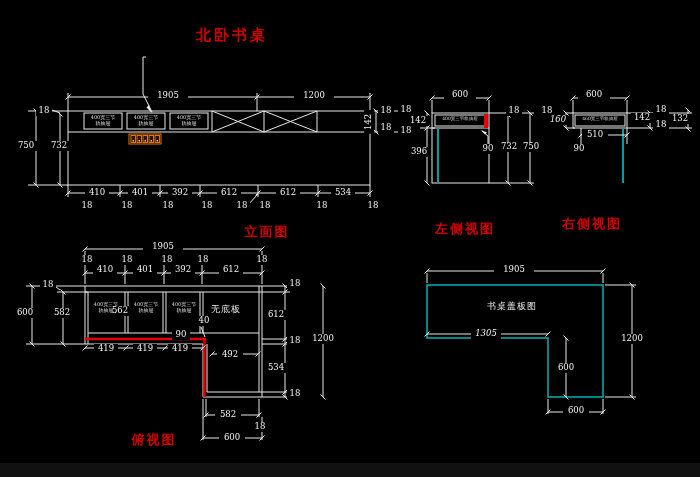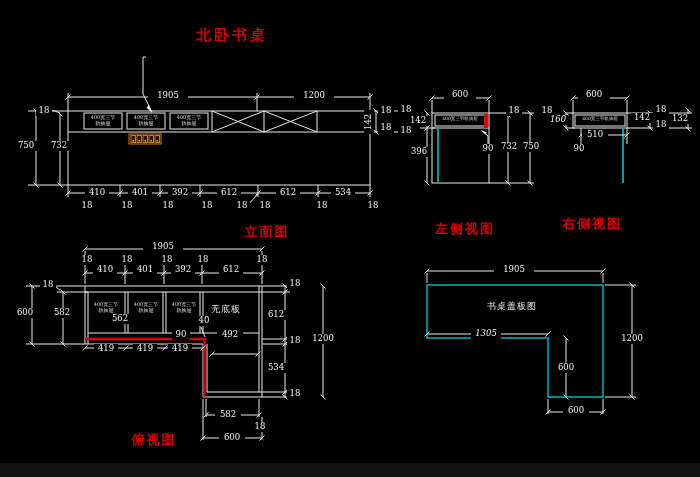--- a/index.html
+++ b/index.html
@@ -275,34 +275,34 @@
     <span class="lbl" style="left: 159px; top: 255px; width: 16px;">18</span>
     <span class="lbl" style="left: 195px; top: 255px; width: 16px;">18</span>
     <span class="lbl" style="left: 254px; top: 255px; width: 16px;">18</span>
     <span class="lbl" style="left: 93px; top: 265px; width: 24px;">410</span>
     <span class="lbl" style="left: 133px; top: 265px; width: 24px;">401</span>
     <span class="lbl" style="left: 171px; top: 265px; width: 24px;">392</span>
     <span class="lbl" style="left: 219px; top: 265px; width: 24px;">612</span>
     <span class="lbl" style="left: 40px; top: 280px; width: 16px;">18</span>
     <span class="lbl" style="left: 13px; top: 308px; width: 24px;">600</span>
     <span class="lbl" style="left: 50px; top: 308px; width: 24px;">582</span>
-    <span class="lbl" style="left: 109px; top: 314px; width: 22px;">562</span>
+    <span class="lbl" style="left: 109px; top: 306px; width: 22px;">562</span>
     <span class="lbl tiny" style="left: 89px; top: 301px; width: 34px;">400宽三节
 轨抽屉</span>
     <span class="lbl tiny" style="left: 129px; top: 301px; width: 34px;">400宽三节
 轨抽屉</span>
     <span class="lbl tiny" style="left: 167px; top: 301px; width: 34px;">400宽三节
 轨抽屉</span>
     <span class="lbl wtext" style="left: 204px; top: 303px; width: 44px;">无底板</span>
     <span class="lbl" style="left: 196px; top: 316px; width: 16px;">40</span>
     <span class="lbl" style="left: 172px; top: 330px; width: 18px;">90</span>
     <span class="lbl" style="left: 94px; top: 344px; width: 24px;">419</span>
     <span class="lbl" style="left: 133px; top: 344px; width: 24px;">419</span>
     <span class="lbl" style="left: 168px; top: 344px; width: 24px;">419</span>
-    <span class="lbl" style="left: 217px; top: 330px; width: 26px;">492</span>
+    <span class="lbl" style="left: 217px; top: 350px; width: 26px;">492</span>
     <span class="lbl" style="left: 287px; top: 279px; width: 16px;">18</span>
     <span class="lbl" style="left: 264px; top: 310px; width: 24px;">612</span>
     <span class="lbl" style="left: 287px; top: 336px; width: 16px;">18</span>
     <span class="lbl" style="left: 264px; top: 363px; width: 24px;">534</span>
     <span class="lbl" style="left: 287px; top: 389px; width: 16px;">18</span>
     <span class="lbl" style="left: 309px; top: 334px; width: 28px;">1200</span>
     <span class="lbl" style="left: 215px; top: 410px; width: 26px;">582</span>
     <span class="lbl" style="left: 252px; top: 422px; width: 16px;">18</span>
     <span class="lbl" style="left: 219px; top: 433px; width: 26px;">600</span>
     <span class="lbl red" style="left: 129px; top: 431px; width: 50px;">俯视图</span>

